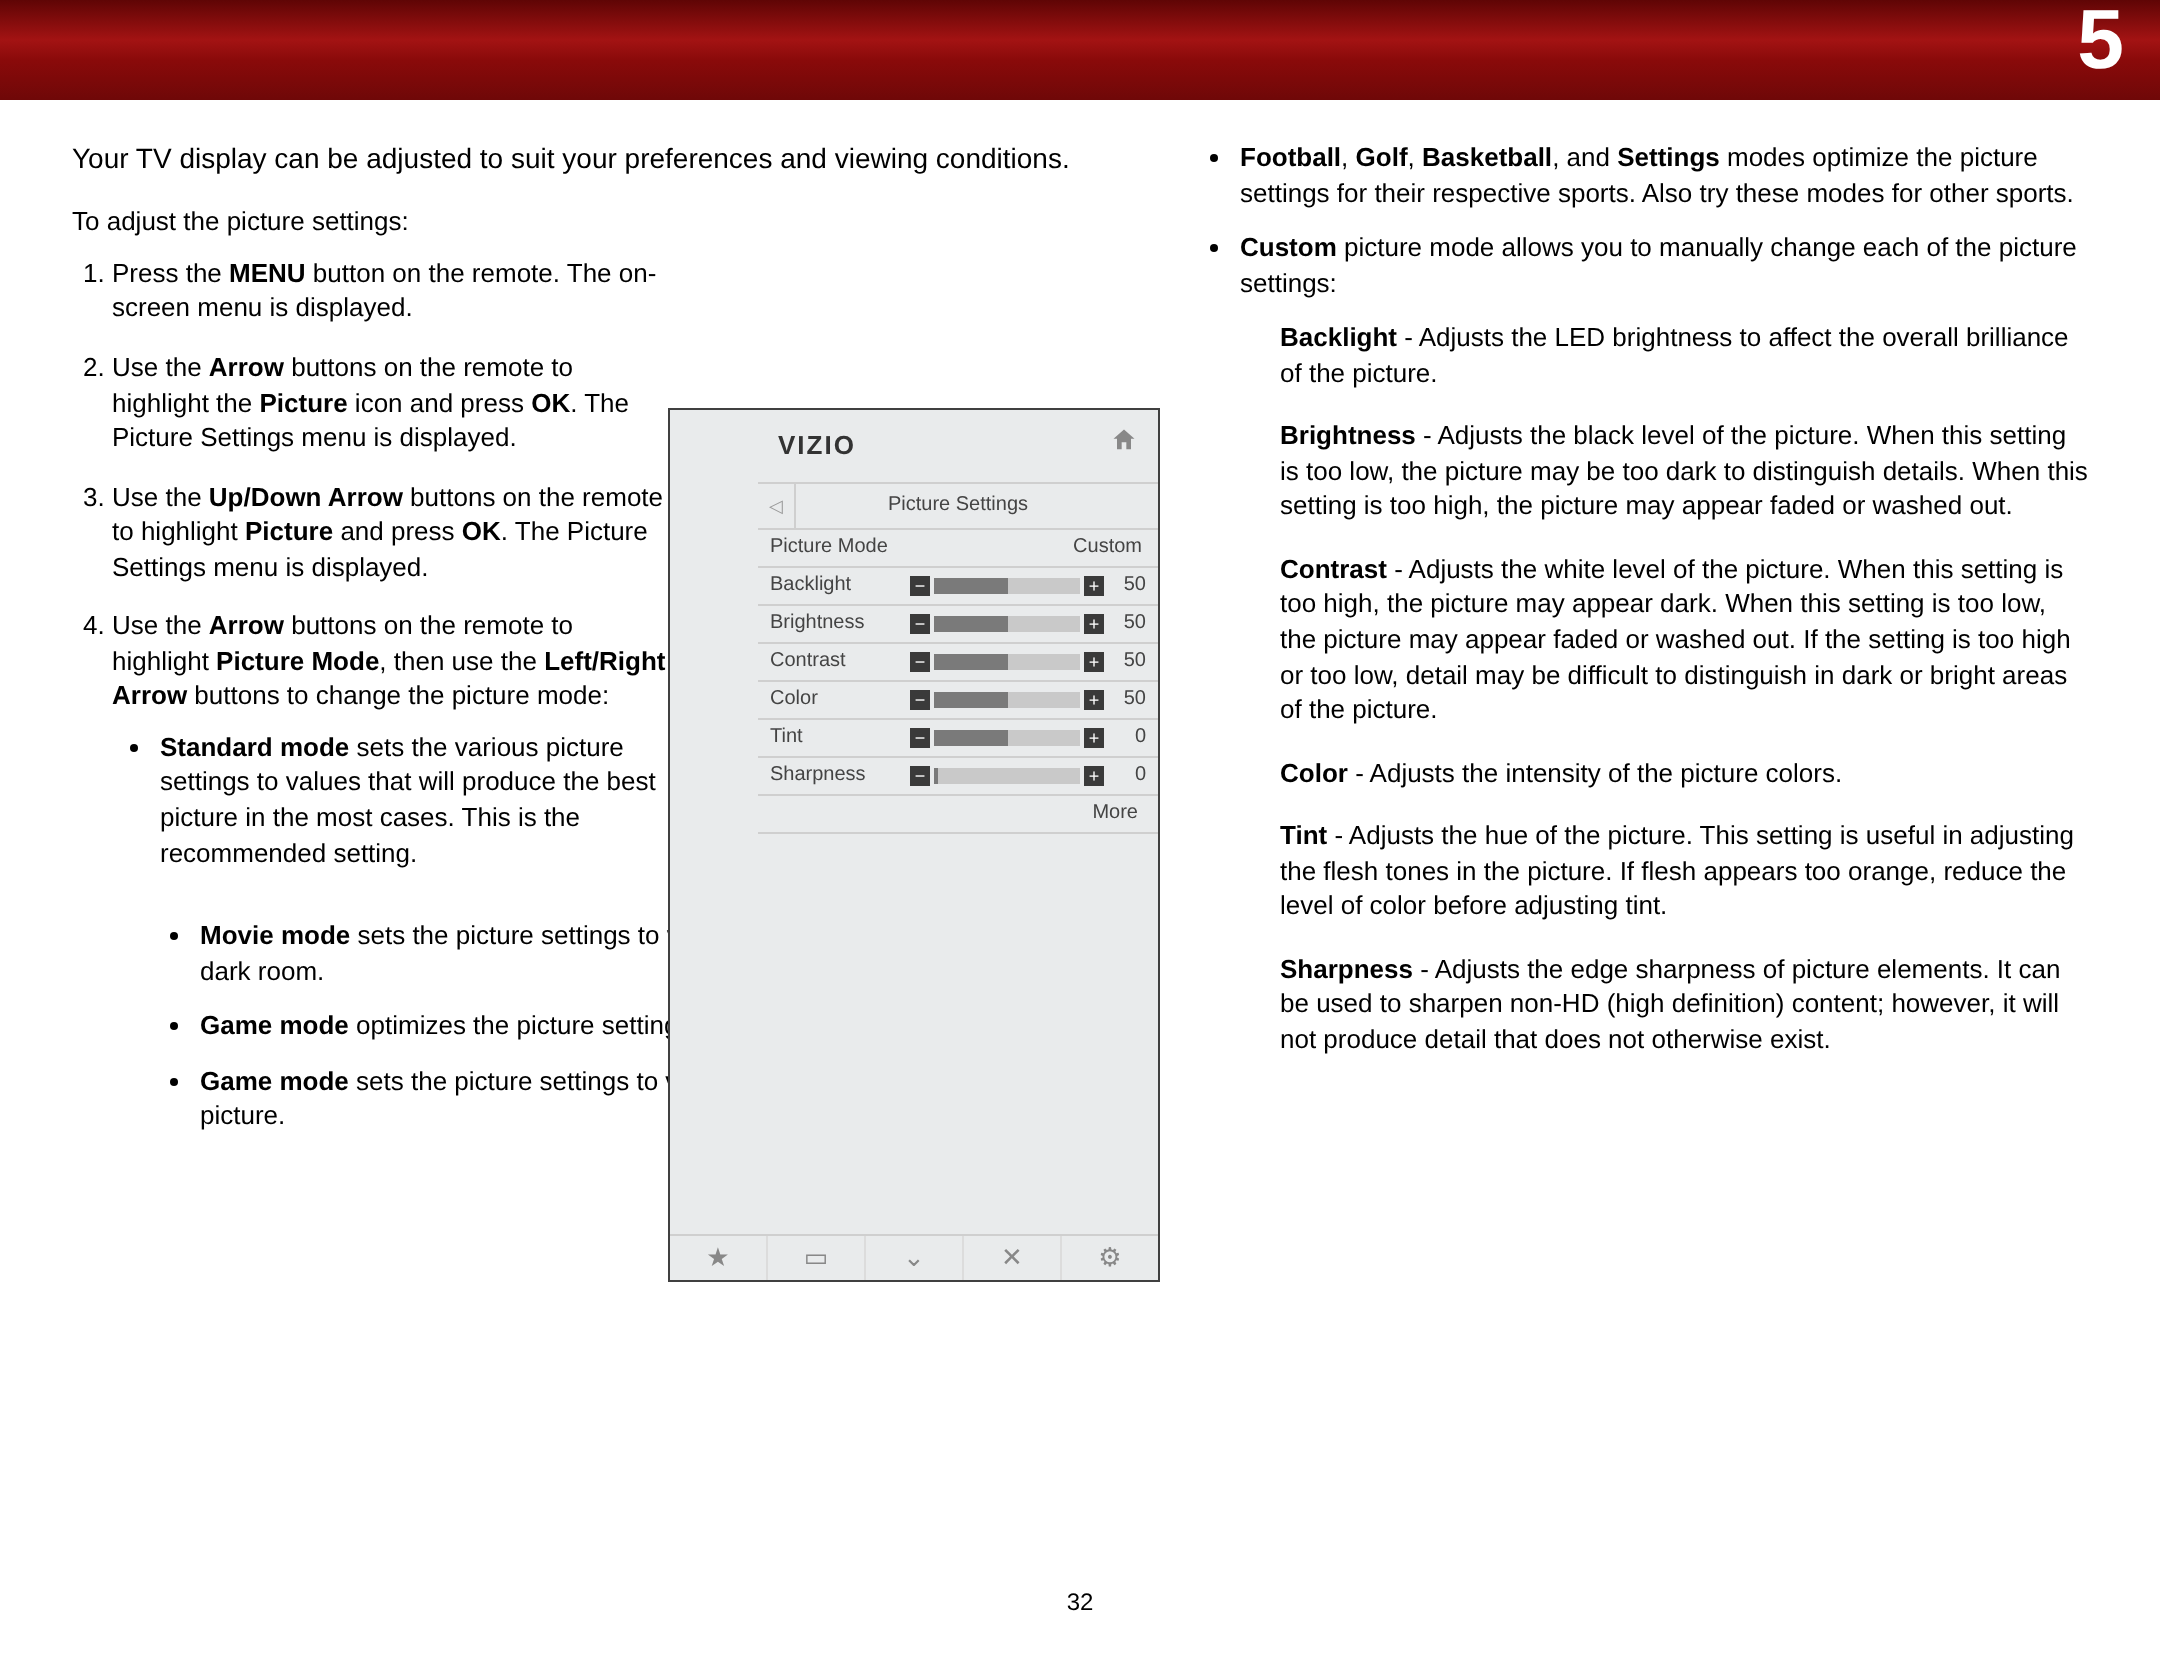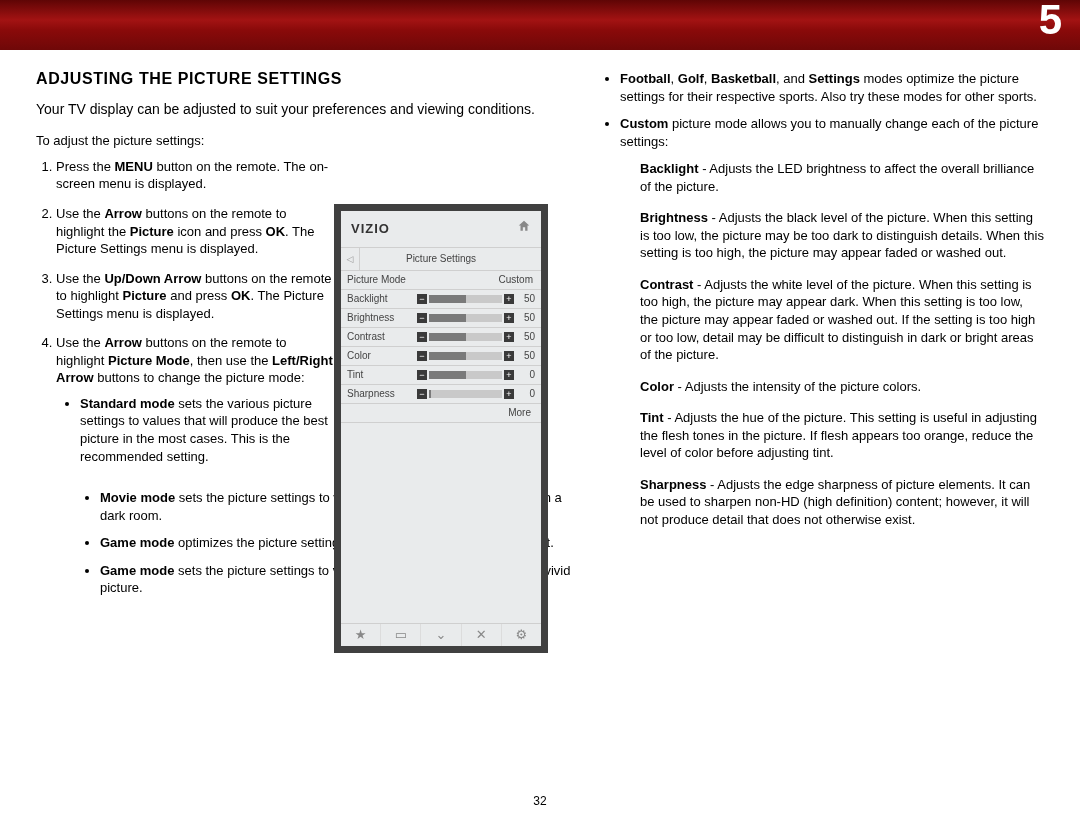--- a/index.html
+++ b/index.html
@@ -98,25 +98,26 @@
   }
   .defs p { margin: 0 0 14px 0; }
 
   
   .osd {
     position: absolute;
     top: 134px;
     left: 298px;
     width: 200px;
     height: 435px;
-    border: 7px solid #404040;
+    border: 1px solid #404040;
     background: #e9ebec;
     font-family: Arial, sans-serif;
     font-size: 10px;
     color: #444;
+    padding-left: 44px;
   }
   .osd-header {
     height: 36px;
     border-bottom: 1px solid #cfcfcf;
     position: relative;
   }
   .osd-logo {
     position: absolute;
     left: 10px; top: 10px;
     font-size: 13px;
@@ -218,21 +219,20 @@
 </head>
 <body>
 
 <div class="topbar">
   <div class="chapter">5</div>
 </div>
 
 <div class="page">
 
   <div class="col col-left">
-    <h1 class="section">ADJUSTING THE PICTURE SETTINGS</h1>
     <p class="intro">Your TV display can be adjusted to suit your preferences and viewing conditions.</p>
     <p class="lead">To adjust the picture settings:</p>
 
     <ol class="steps">
       <li>
         <span>Press the </span><b>MENU</b><span> button on the remote. The on-screen menu is displayed.</span>
       </li>
       <li>
         <span>Use the </span><b>Arrow</b><span> buttons on the remote to highlight the </span><b>Picture</b><span> icon and press </span><b>OK</b><span>. The Picture Settings menu is displayed.</span>
       </li>

